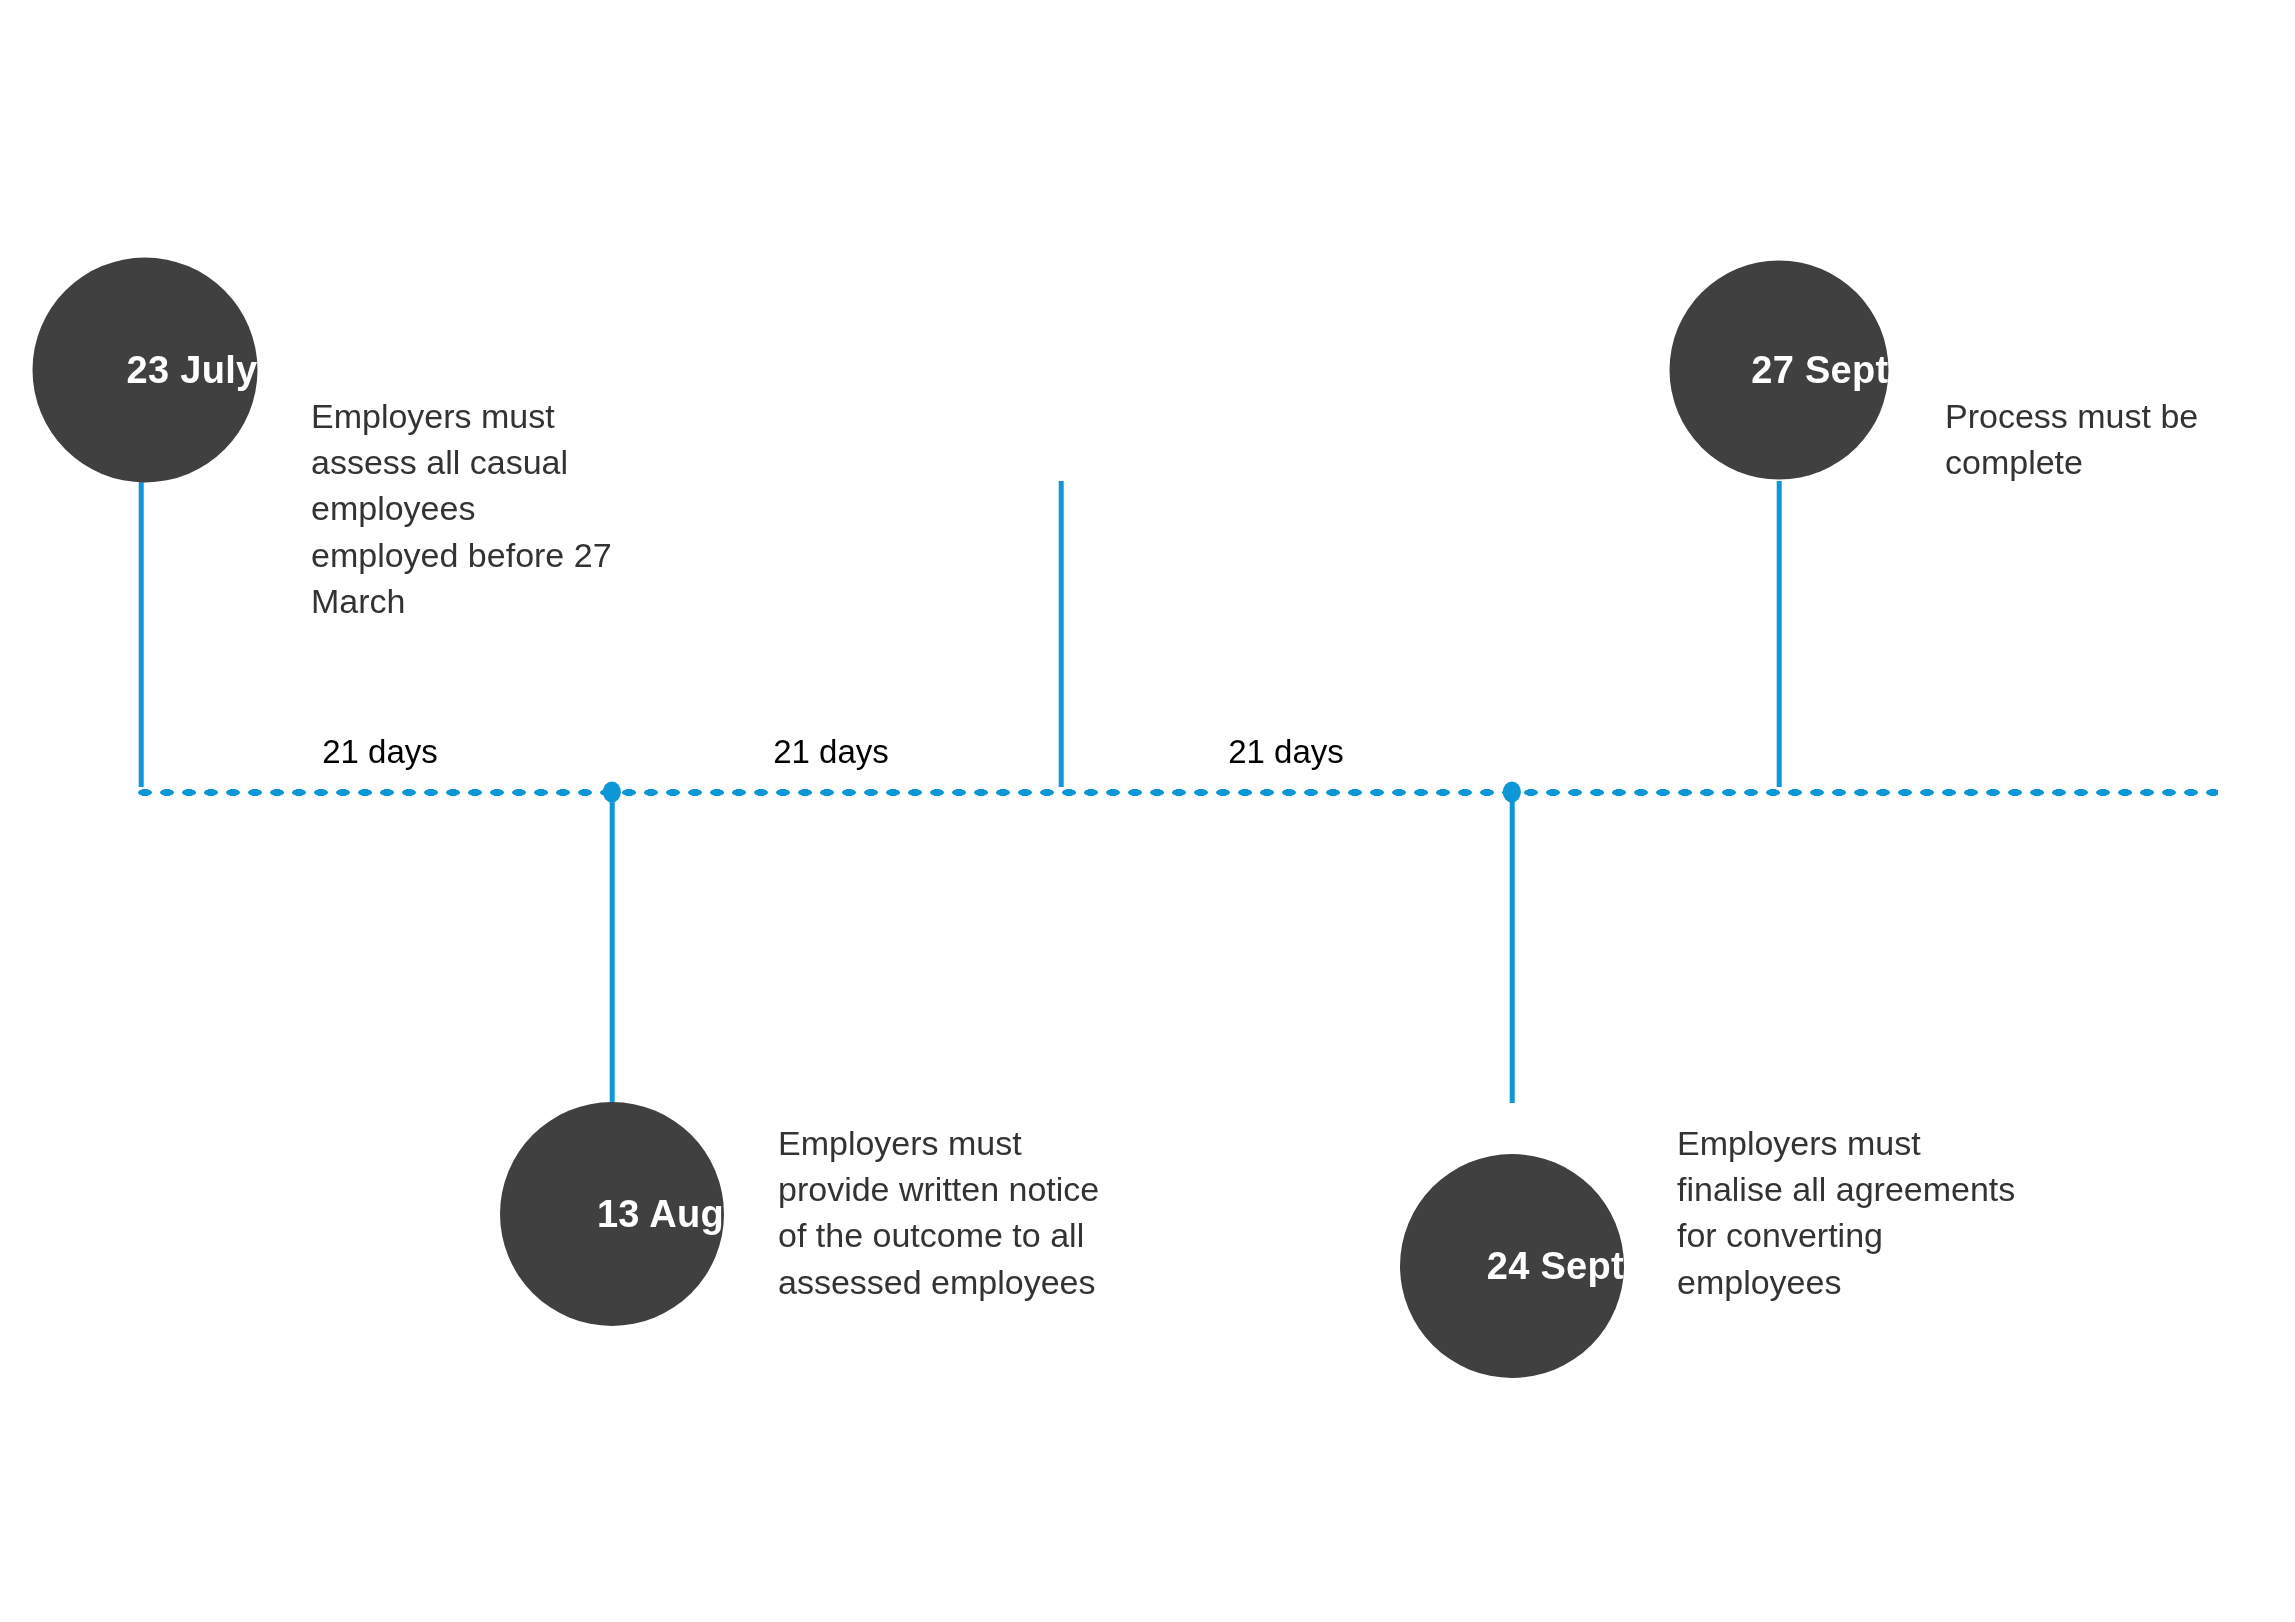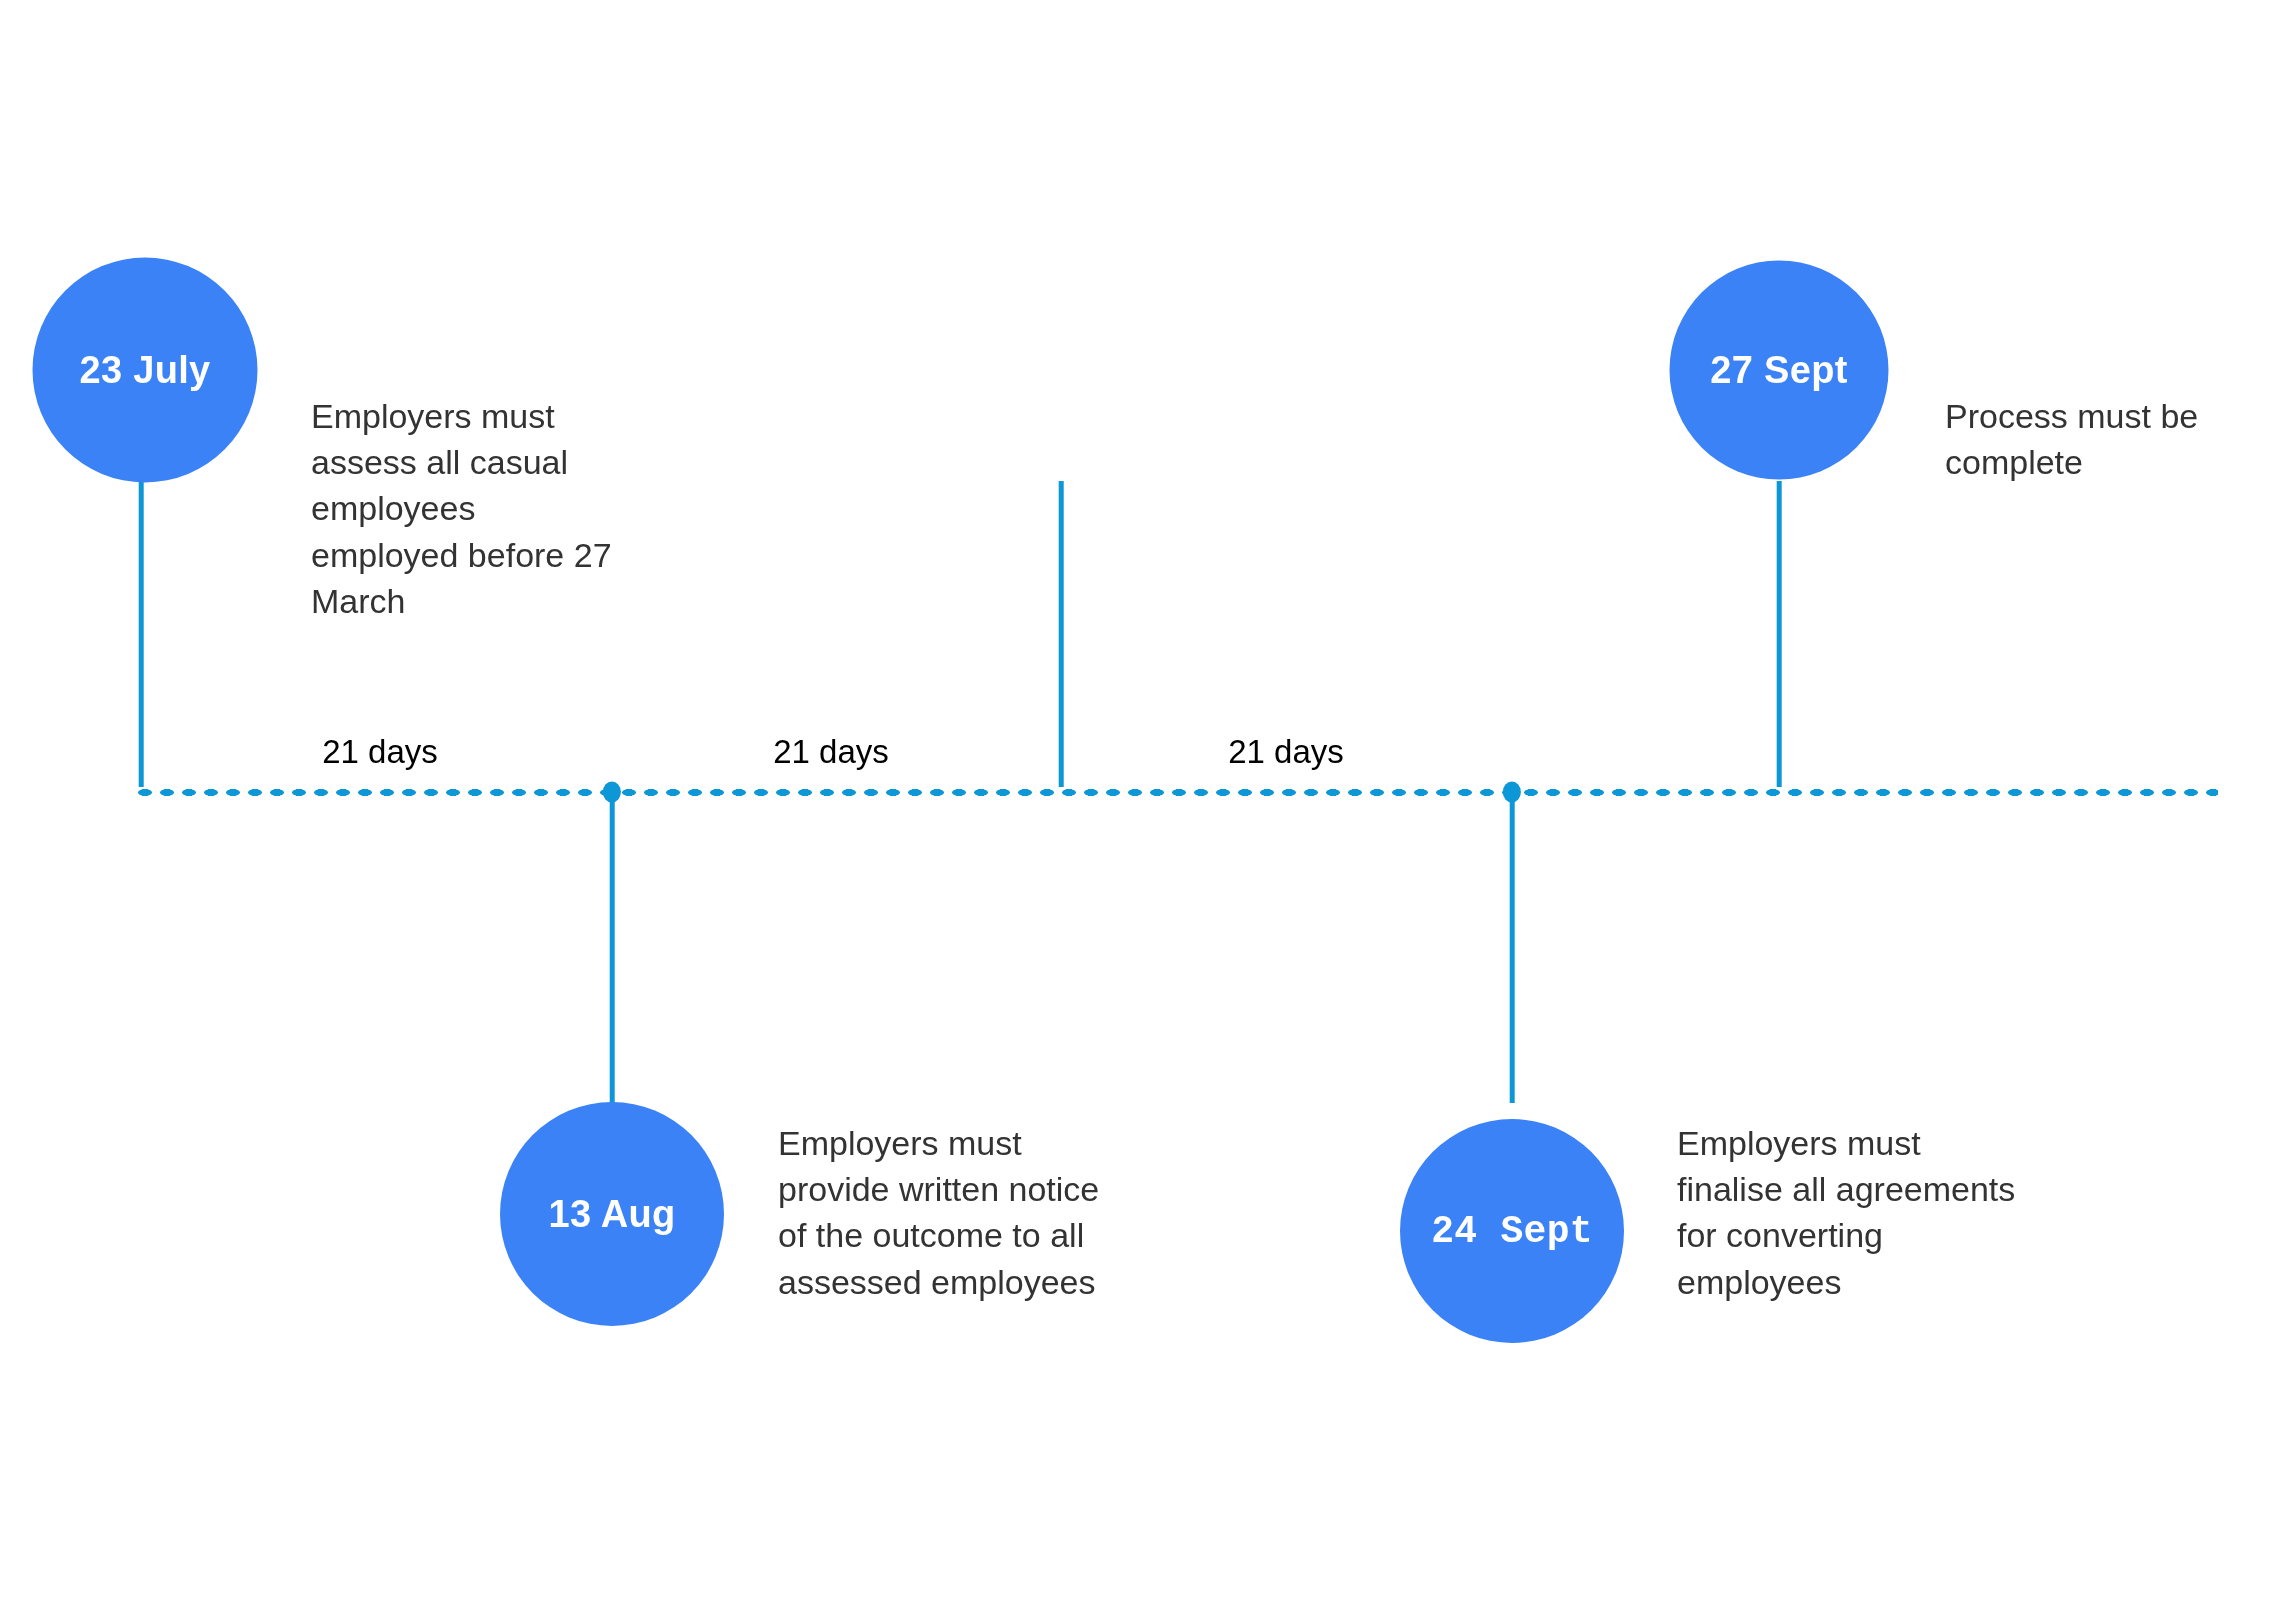--- a/index.html
+++ b/index.html
@@ -53,24 +53,24 @@
     position: absolute;
     width: 4.6px;
     background: #0d97d6;
     transform: translateX(-50%);
   }
 
   
   .node {
     position: absolute;
     border-radius: 50%;
-    background: #3b82f6;
+    background: #404040;
     display: flex;
     align-items: center;
-    justify-content: center;
+    justify-content: flex-end;
     transform: translate(-50%, -50%);
   }
   .node-label {
     color: #ffffff;
     font-size: 38px;
     font-weight: bold;
     letter-spacing: 0.3px;
     white-space: nowrap;
   }
 
@@ -134,21 +134,21 @@
 complete</div>
 
   <div class="node" style="left:612px; top:1214px; width:224px; height:224px;">
     <span class="node-label">13 Aug</span>
   </div>
   <div class="desc" style="left:734px; top:1120px; width:445px;">Employers must
 provide written notice
 of the outcome to all
 assessed employees</div>
 
-  <div class="node" style="left:1512px; top:1231px; width:224px; height:224px;font-family:Liberation Mono, monospace;">
+  <div class="node" style="left:1512px; top:1266px; width:224px; height:224px;">
     <span class="node-label">24 Sept</span>
   </div>
   <div class="desc" style="left:1633px; top:1120px; width:452px;">Employers must
 finalise all agreements
 for converting
 employees</div>
 
 </div>
 
 

